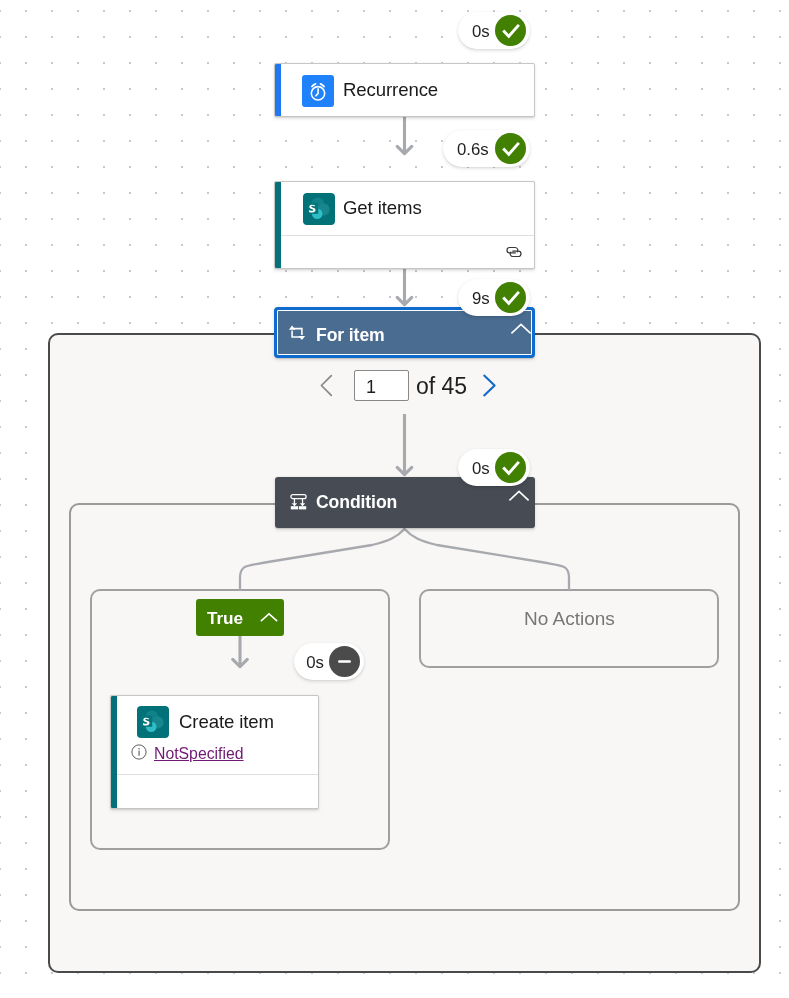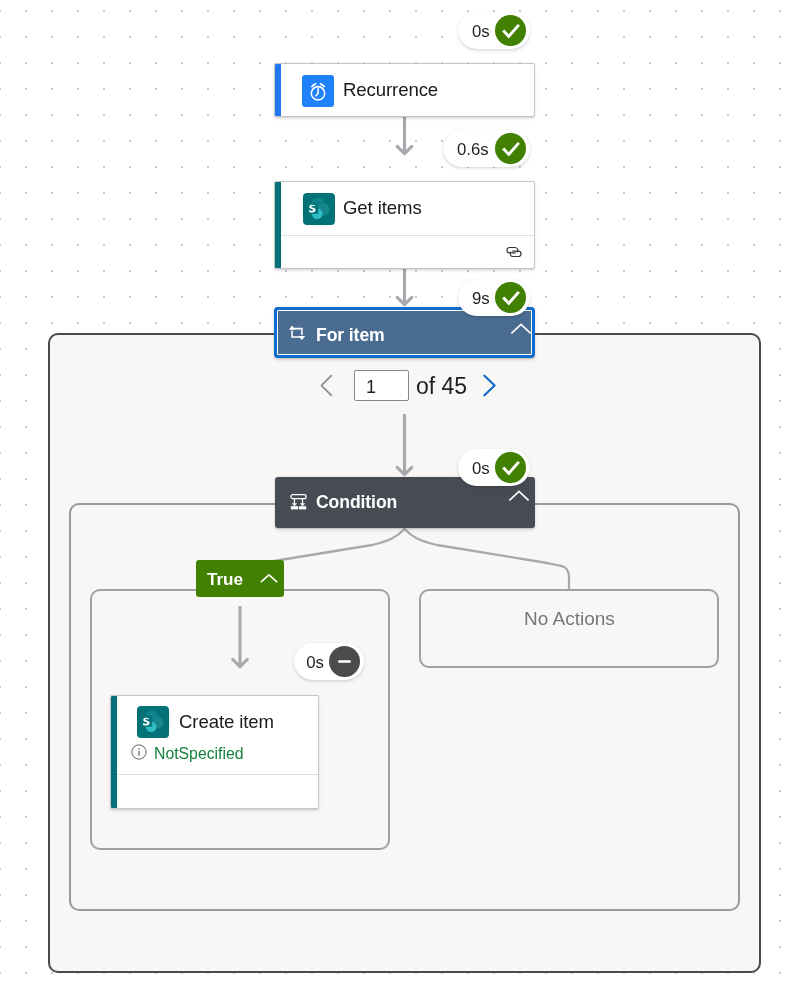--- a/index.html
+++ b/index.html
@@ -53,22 +53,23 @@
   .card-title{
     position:absolute;
     font-size:18.6px;
     color:#1b1a19;
     letter-spacing:-.1px;
     white-space:nowrap;
   }
   .card-sub{
     position:absolute;
     font-size:15.8px;
-    color:#15803d;
+    color:#701a75;
     white-space:nowrap;
+    text-decoration:underline;
   }
   .card-divider{
     position:absolute;left:6px;right:0;height:1px;background:#e1dfdd;
   }
 
   
   .icon-tile{
     position:absolute;border-radius:4px;overflow:hidden;
   }
 
@@ -302,21 +303,21 @@
   </div>
   <div class="status-pill" style="left:458px;top:449px;width:72px;height:37px;">
     <span class="dur">0s</span>
     <span class="circ" style="background:#428001;margin-left:5px;">
       <svg width="22" height="22" viewBox="0 0 22 22">
           <path d="M4.2,11.6 L8.8,16.4 L17.9,6.0" fill="none" stroke="#fff" stroke-width="2.9" stroke-linecap="square" stroke-linejoin="miter"></path>
         </svg>
     </span>
   </div>
 
-  <div class="branch-head" style="left:196px;top:560px;width:88px;height:37px;background:#428001;">
+  <div class="branch-head" style="left:196px;top:599px;width:88px;height:37px;background:#428001;">
     <span class="bh-title abs" style="left:11px;top:9px;">True</span>
     <span class="abs" style="left:64px;top:13px;width:18px;height:13px;">
       <svg width="18" height="13" viewBox="0 0 18 13">
           <path d="M1.4,8.6 L9,1.8 L16.6,8.6" fill="none" stroke="#ffffff" stroke-width="1.55" stroke-linecap="square"></path>
         </svg>
     </span>
   </div>
 
   <div class="empty-text" style="left:524px;top:608px;">No Actions</div>
 

